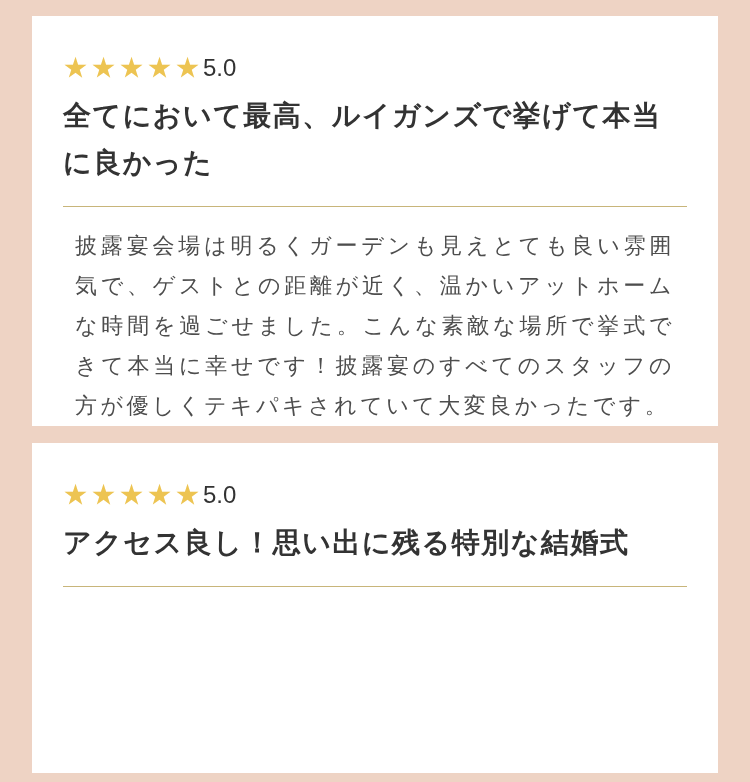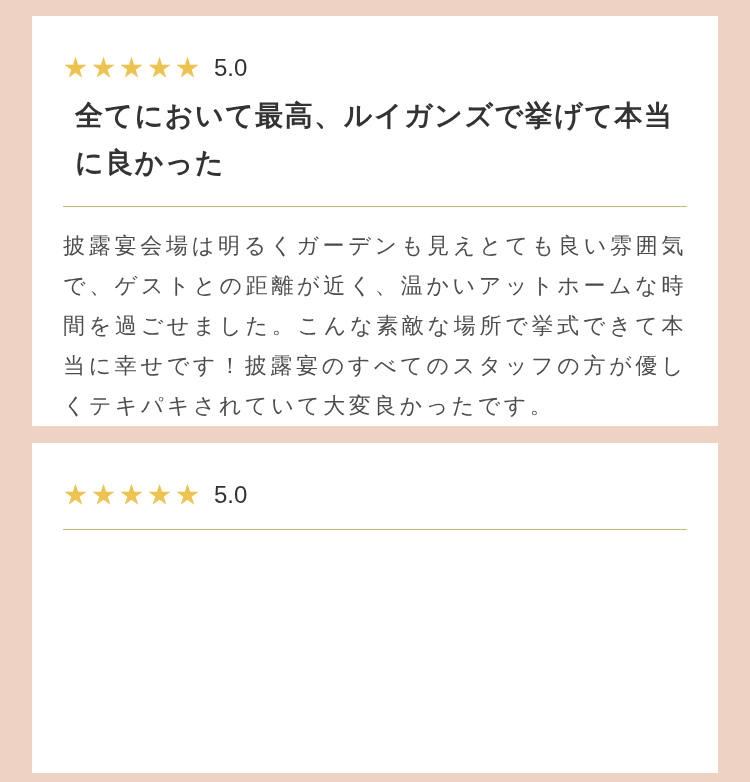--- a/index.html
+++ b/index.html
@@ -40,39 +40,38 @@
   }
   .stars {
     color: var(--star);
     font-size: 25px;
     letter-spacing: 3px;
     line-height: 1;
   }
   .score {
     color: var(--title);
     font-size: 24px;
-    margin-left: 11px;
     line-height: 1;
     padding-top: 2px;
   }
   .review-title {
-    margin: 10px 12px 0;
+    margin: 10px 0 0;
     color: var(--title);
     font-size: 28px;
     font-weight: bold;
     line-height: 47px;
     letter-spacing: 1.5px;
   }
   .divider {
     border: none;
     border-top: 1px solid var(--divider);
     margin: 20px 0 0;
   }
   .review-body {
-    margin: 19px 0 0;
+    margin: 19px 12px 0;
     color: var(--body);
     font-size: 22px;
     line-height: 40px;
     letter-spacing: 3.5px;
     text-align: justify;
   }
 </style>
 </head>
 <body>
 
@@ -86,16 +85,17 @@
     <h2 class="review-title">全てにおいて最高、ルイガンズで挙げて本当に良かった</h2>
     <hr class="divider">
     <p class="review-body">披露宴会場は明るくガーデンも見えとても良い雰囲気で、ゲストとの距離が近く、温かいアットホームな時間を過ごせました。こんな素敵な場所で挙式できて本当に幸せです！披露宴のすべてのスタッフの方が優しくテキパキされていて大変良かったです。</p>
   </article>
 
   <article class="review-card second">
     <div class="rating-row">
       <span class="stars">★★★★★</span>
       <span class="score">5.0</span>
     </div>
+    <h2 class="review-title">アクセス良し！思い出に残る特別な結婚式</h2>
     <hr class="divider">
   </article>
 
 </div>
 
 </body></html>

